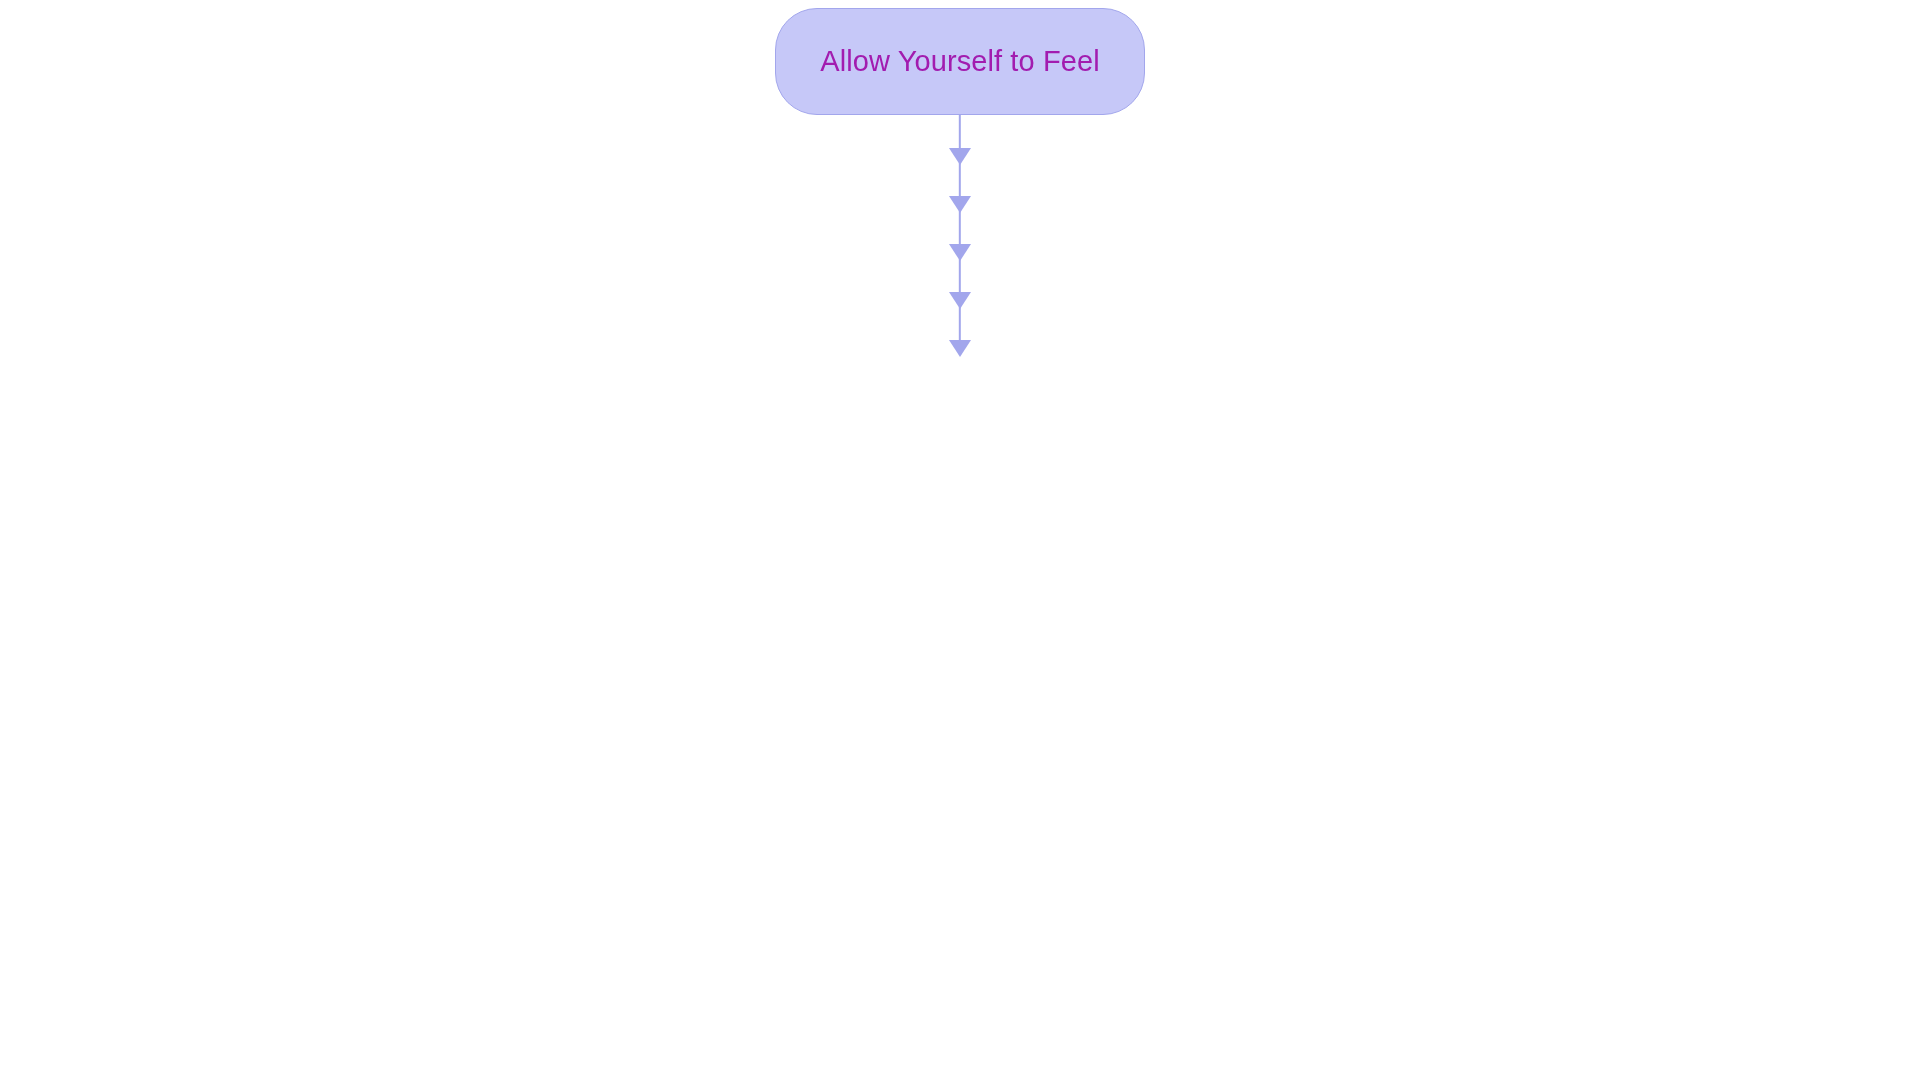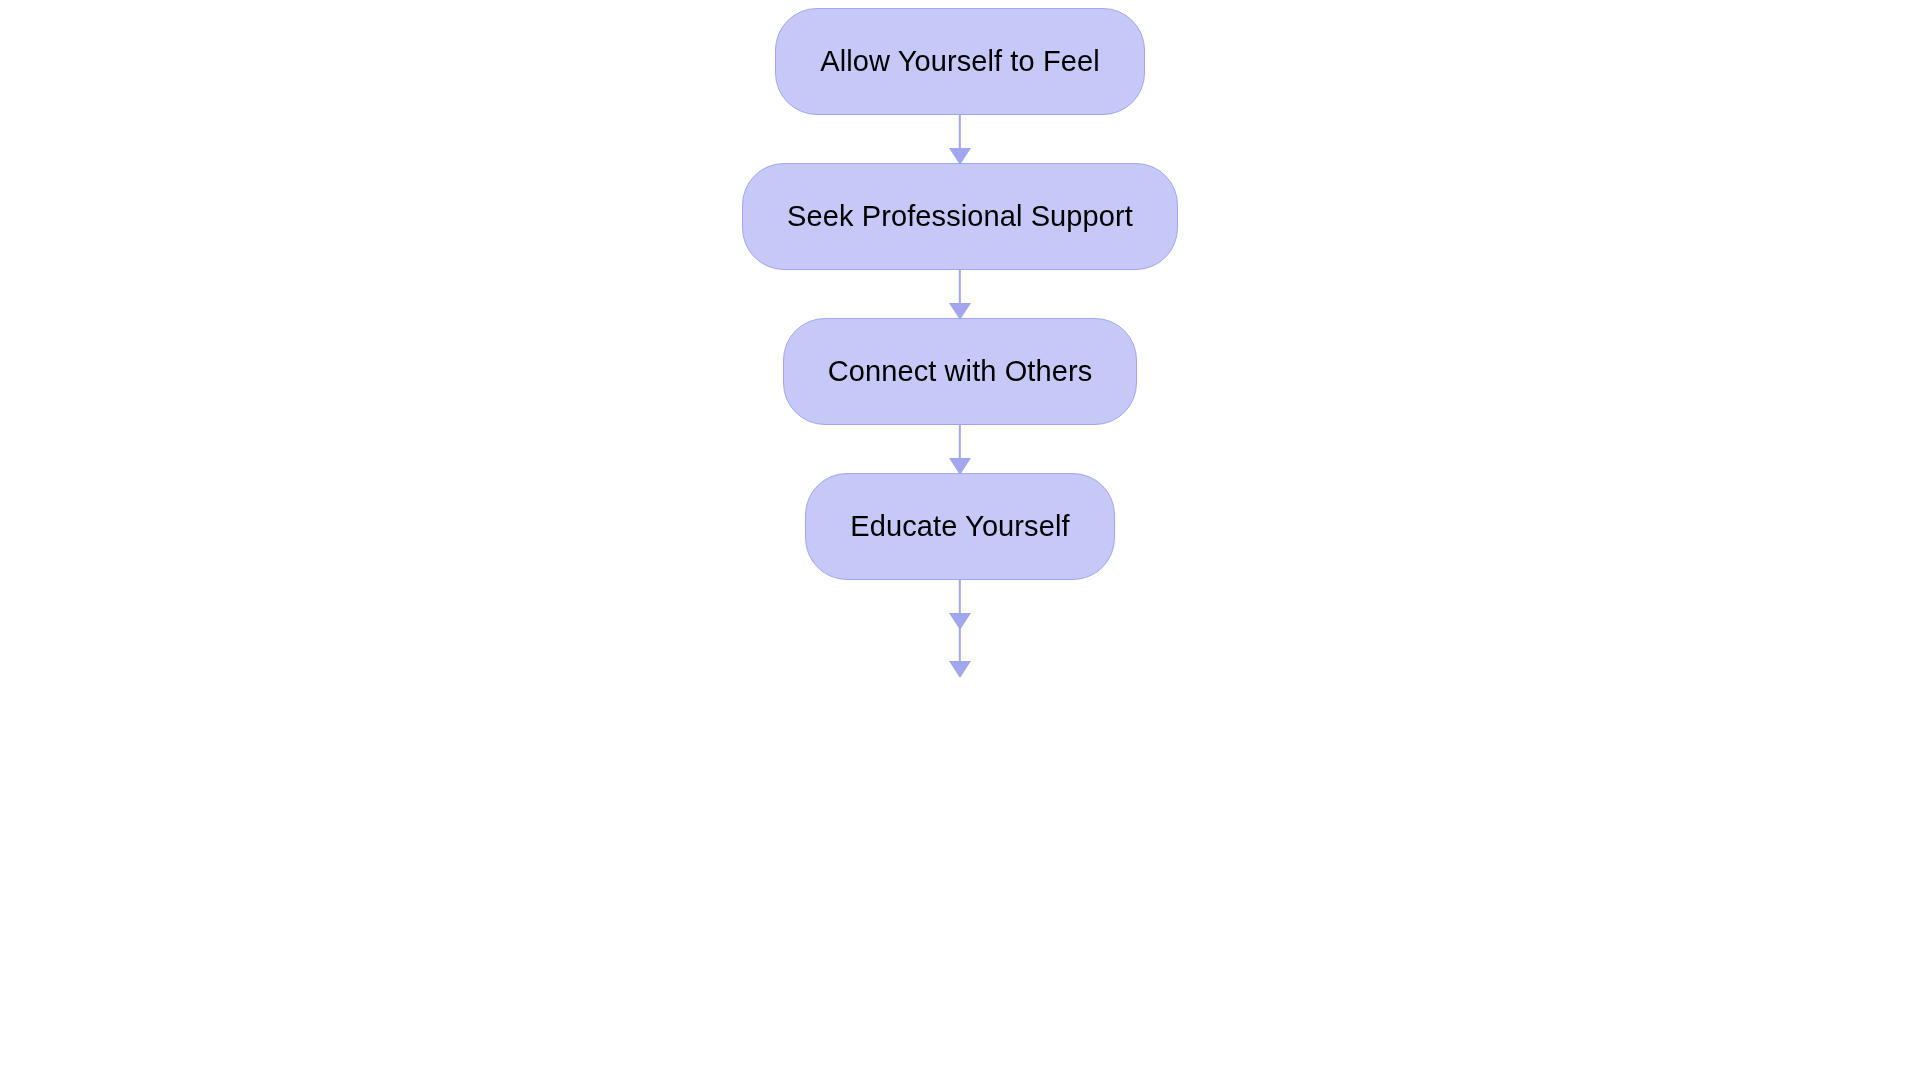--- a/index.html
+++ b/index.html
@@ -46,21 +46,21 @@
     border: 1.6px solid #a2a6ec;
     border-radius: 42px;
     padding: 0 44px;
     flex: none;
   }
 
   .flow-node-label {
     font-family: "Liberation Sans", sans-serif;
     font-size: 29px;
     font-weight: 400;
-    color: #000000;
+    color: #a21caf;
     letter-spacing: 0.1px;
     white-space: nowrap;
     line-height: 1;
   }
 
   
   .flow-connector {
     position: relative;
     width: 26px;
     height: 48px;
@@ -95,41 +95,32 @@
 
     <div class="flow-node">
       <span class="flow-node-label">Allow Yourself to Feel</span>
     </div>
 
     <div class="flow-connector">
       <div class="connector-shaft"></div>
       <div class="connector-head"></div>
     </div>
 
-    <div class="flow-node">
-      <span class="flow-node-label">Seek Professional Support</span>
-    </div>
 
     <div class="flow-connector">
       <div class="connector-shaft"></div>
       <div class="connector-head"></div>
     </div>
 
-    <div class="flow-node">
-      <span class="flow-node-label">Connect with Others</span>
-    </div>
 
     <div class="flow-connector">
       <div class="connector-shaft"></div>
       <div class="connector-head"></div>
     </div>
 
-    <div class="flow-node">
-      <span class="flow-node-label">Educate Yourself</span>
-    </div>
 
     <div class="flow-connector">
       <div class="connector-shaft"></div>
       <div class="connector-head"></div>
     </div>
 
 
     <div class="flow-connector">
       <div class="connector-shaft"></div>
       <div class="connector-head"></div>

